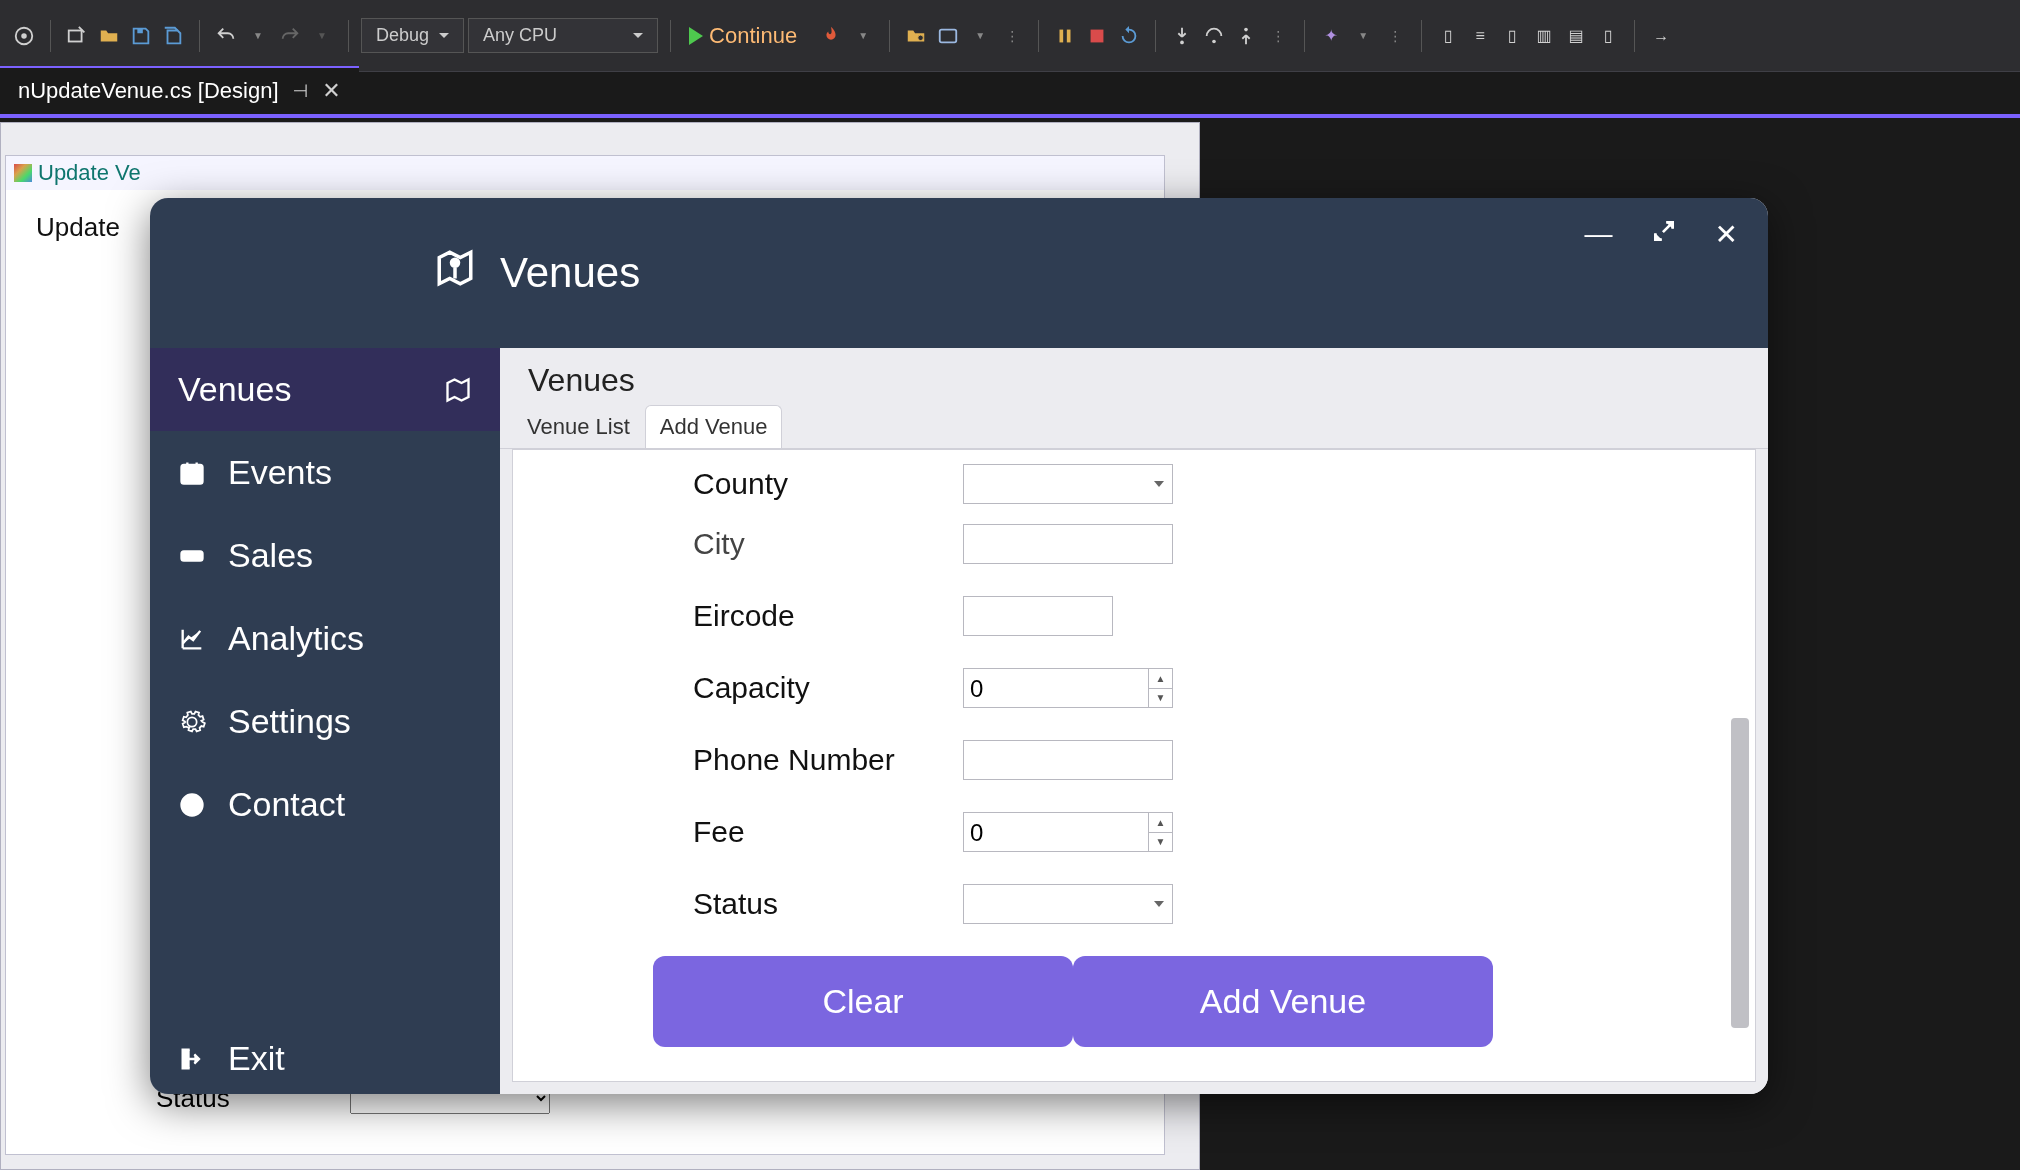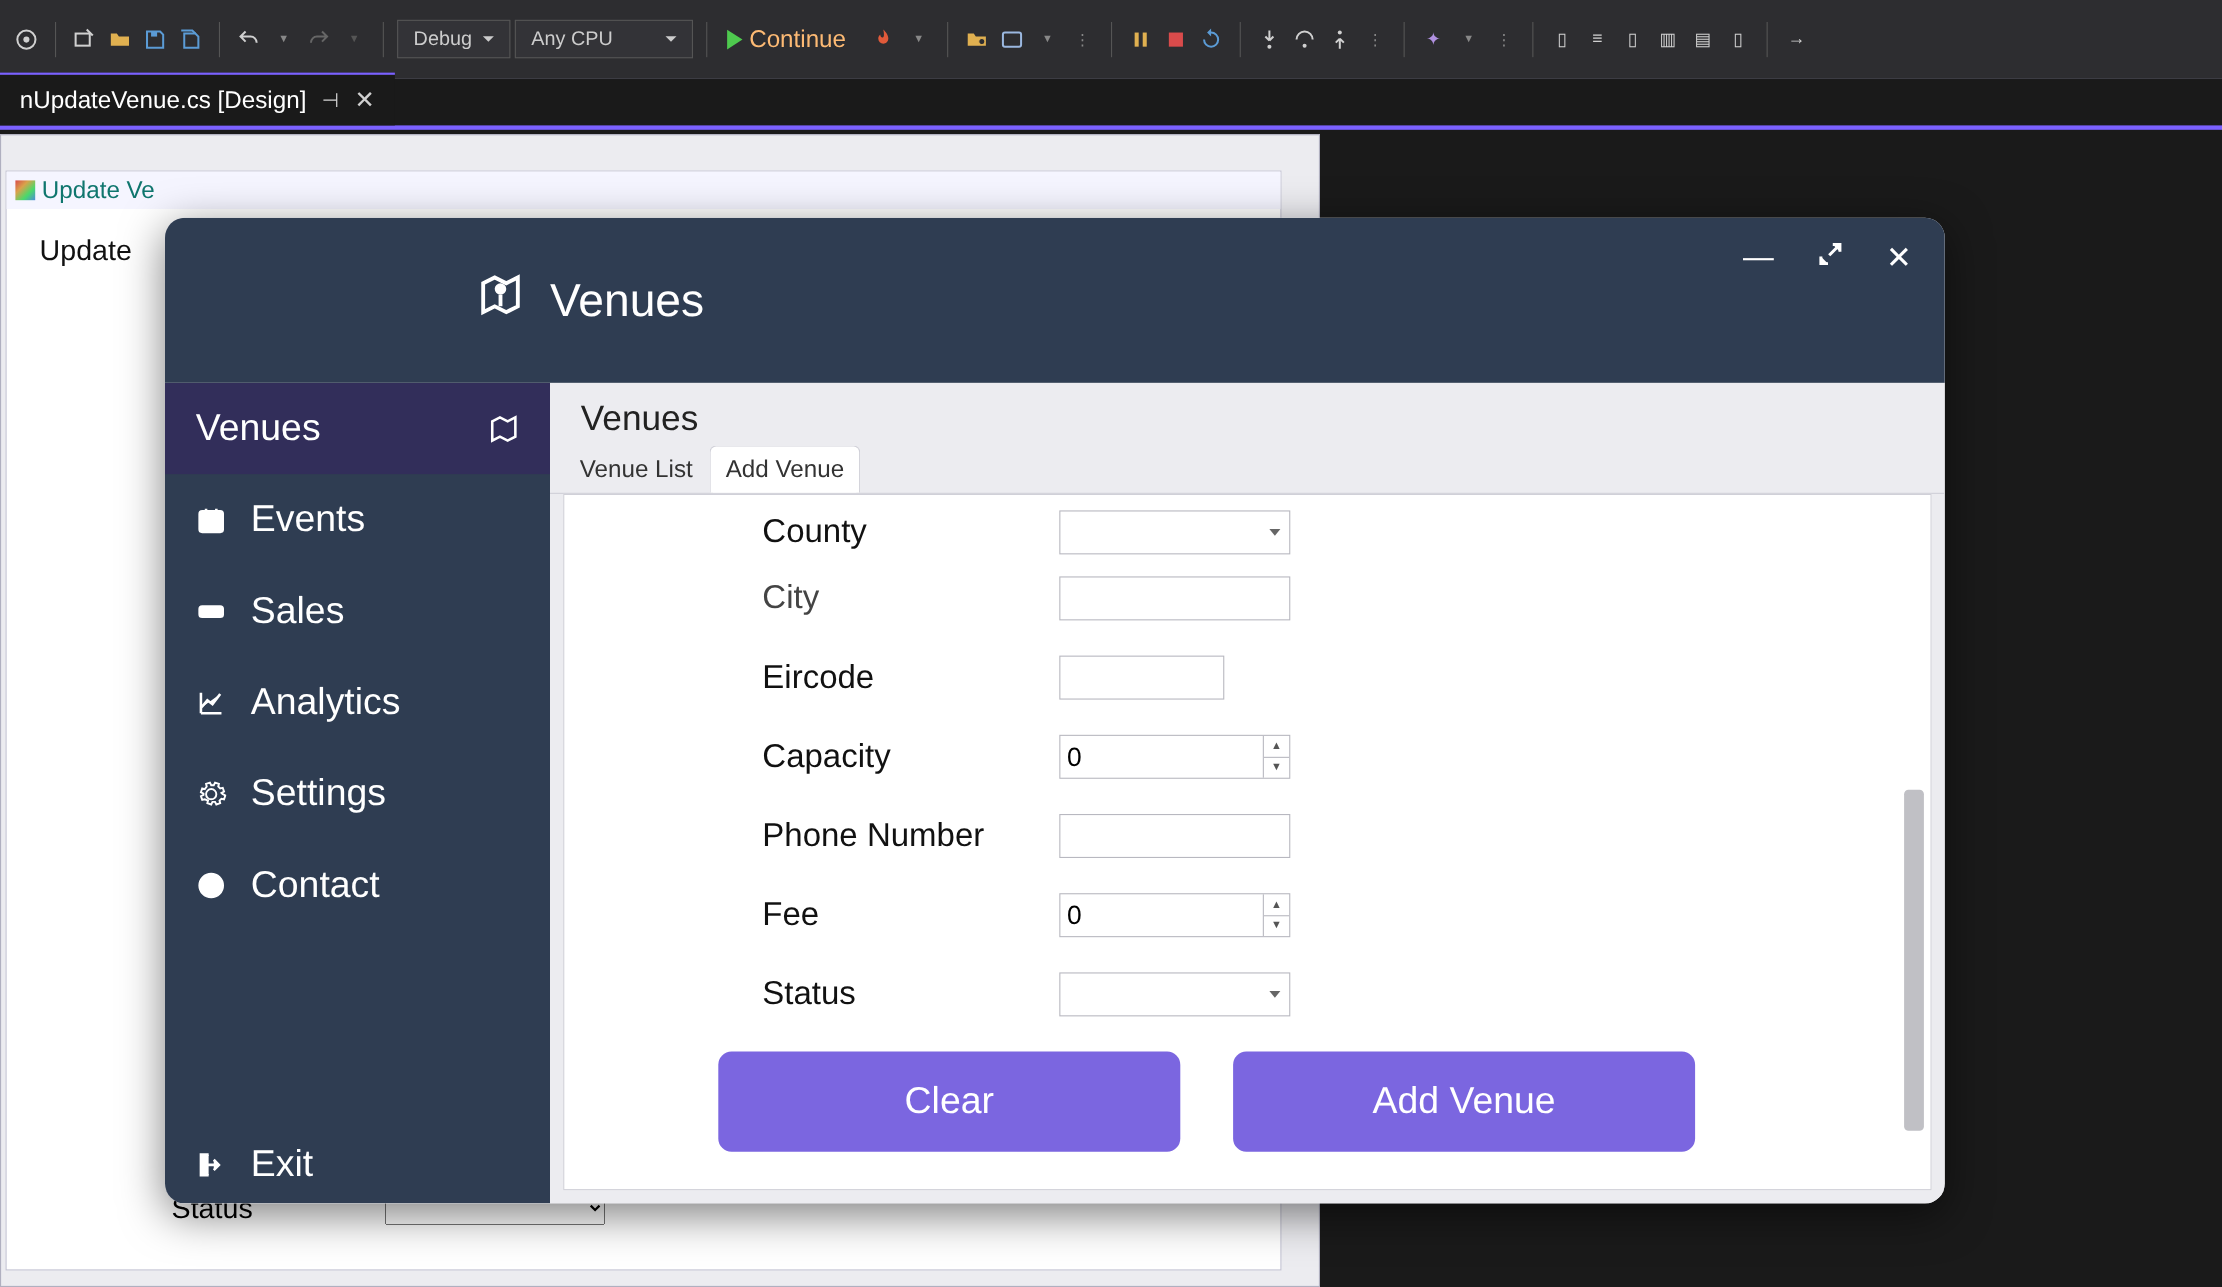--- a/index.html
+++ b/index.html
@@ -323,21 +323,20 @@
 }
 .form-select .caret {
   width:0;height:0;
   border-left:5px solid transparent;
   border-right:5px solid transparent;
   border-top:6px solid #666;
 }
 
 .action-row {
   display: flex;
-  gap: 48px;
   margin-top: 28px;
   margin-left: -40px;
 }
 .btn {
   flex: 1;
   max-width: 420px;
   padding: 26px 0;
   border-radius: 12px;
   background: #7b66e0;
   color: #fff;
@@ -394,21 +393,21 @@
       <svg viewBox="0 0 24 24">
         <path d="M15 14l5-5-5-5M20 9H10a6 6 0 00-6 6" fill="none" stroke="currentColor" stroke-width="2"></path>
       </svg>
     </span>
   <span class="tb-icon" style="font-size:10px;color:#555">▼</span>
   <span class="sep"></span>
   <div class="tb-dropdown">
     <span>Debug</span>
     <span class="caret"></span>
   </div>
-  <div class="tb-dropdown" style="width:162px">
+  <div class="tb-dropdown" style="width:190px">
     <span>Any CPU</span>
     <span class="caret" style="margin-left:auto"></span>
   </div>
   <span class="sep"></span>
   <div class="continue-btn">
     <span class="play-icon"></span>
     <span>Continue</span>
     <span class="caret" style="border-top-color:#ccc;margin-left:4px"></span>
   </div>
   <span class="tb-icon" style="color:#e05a3a">

